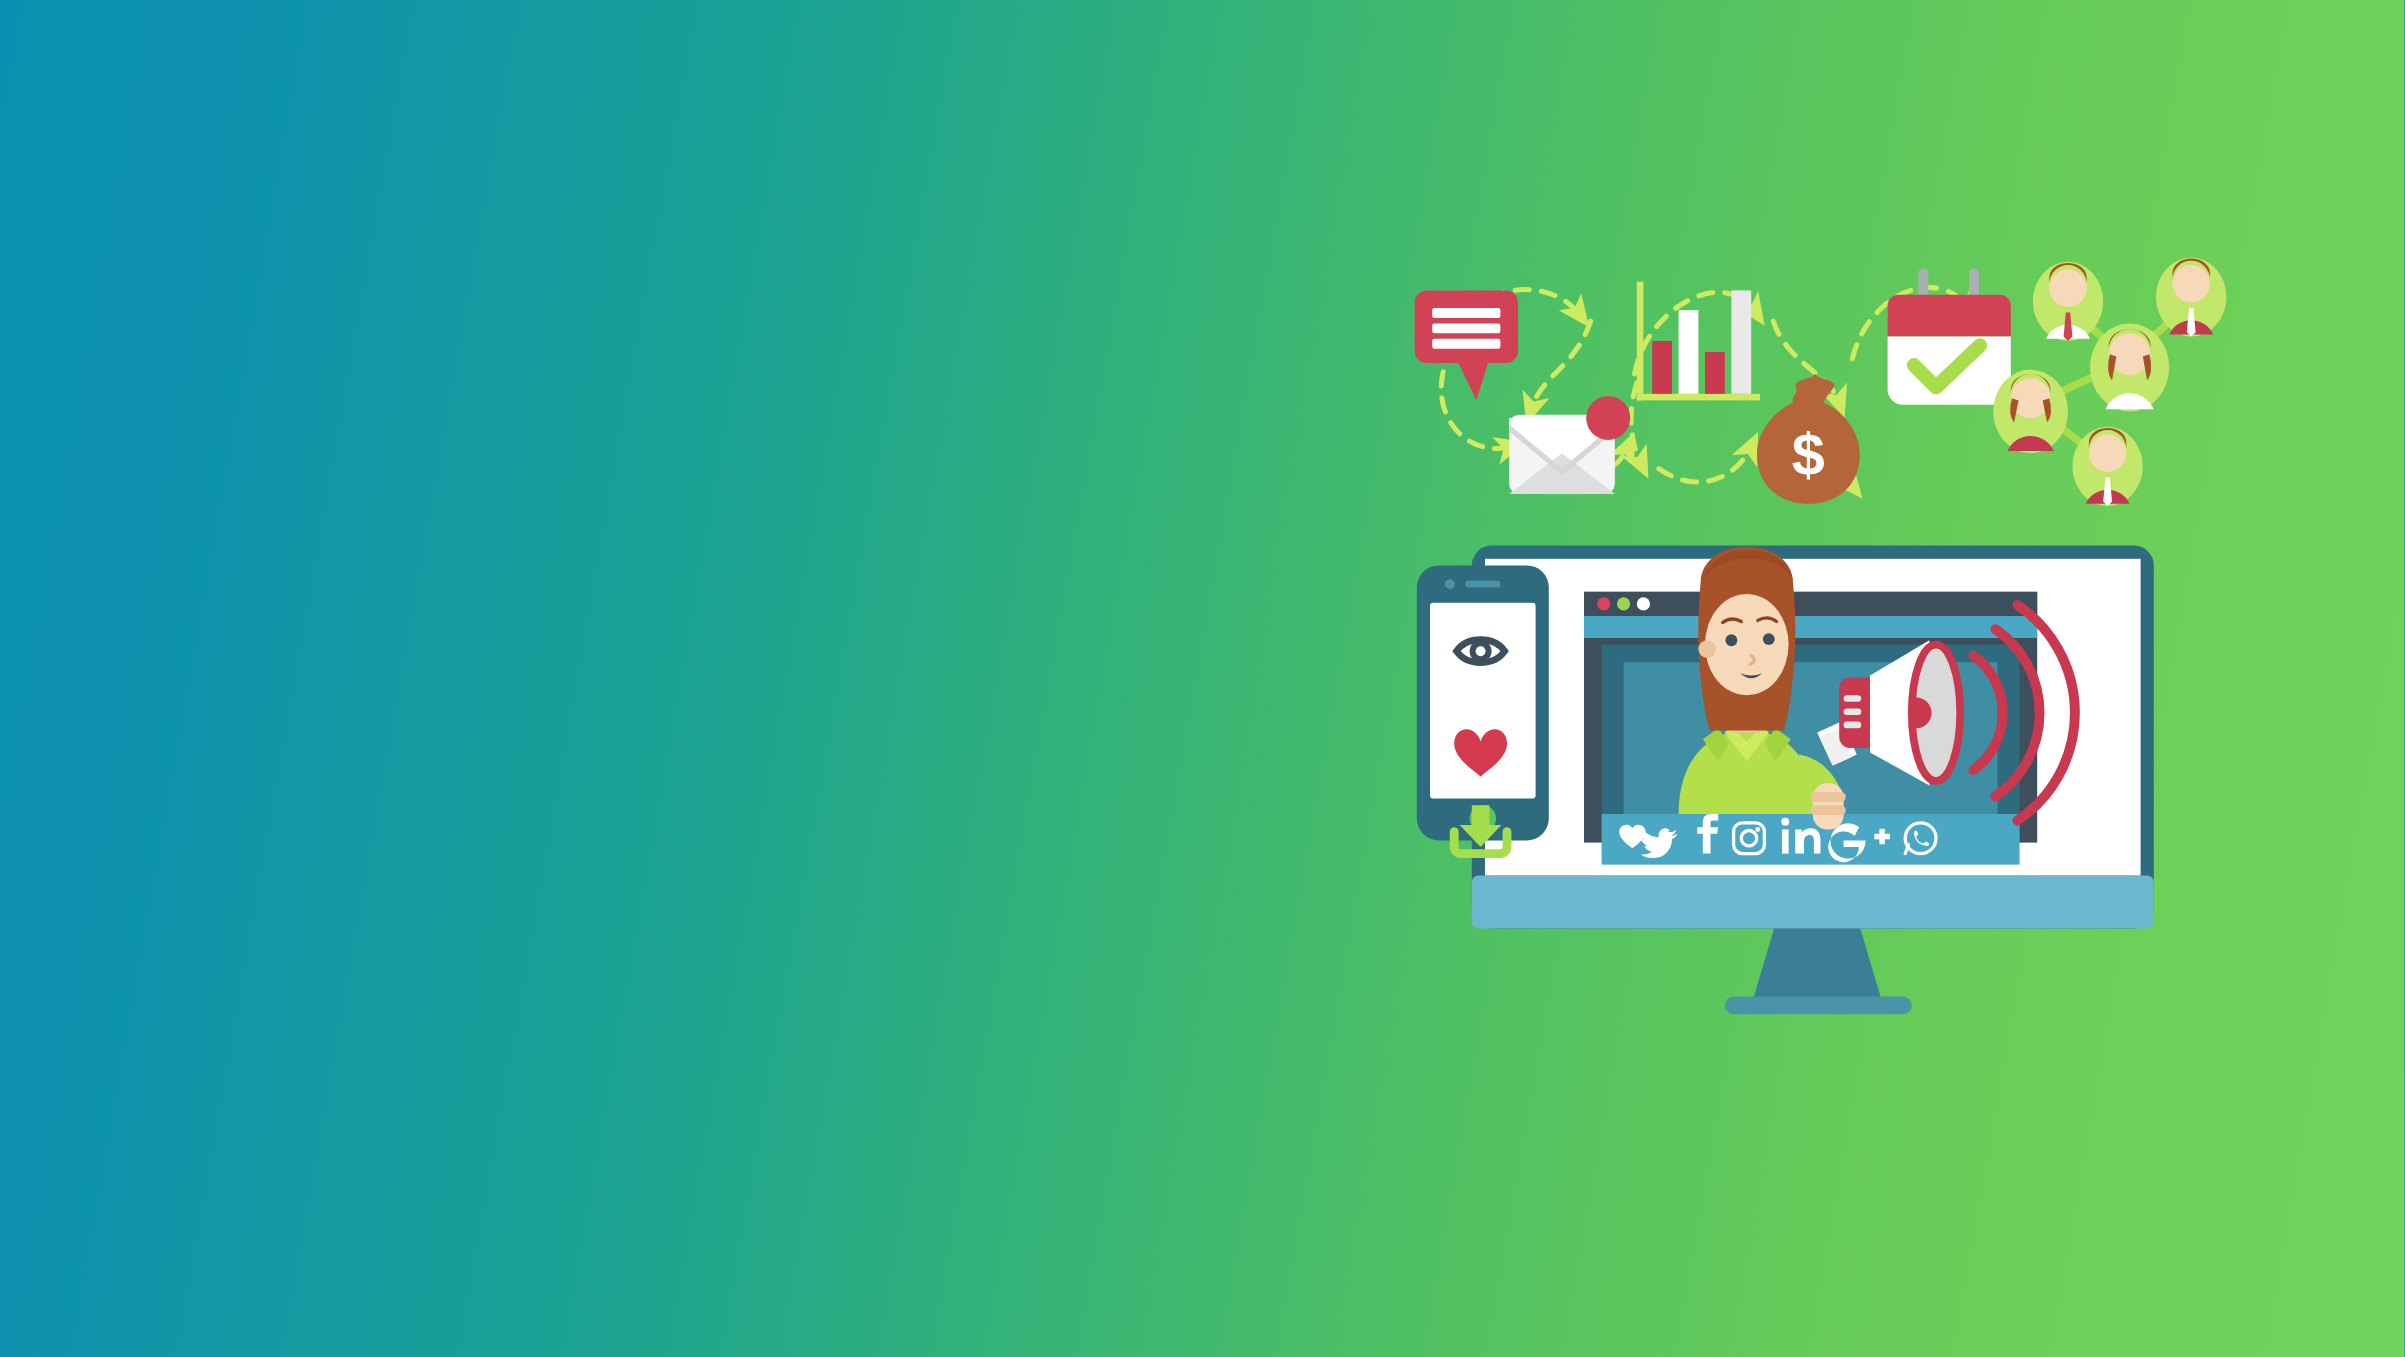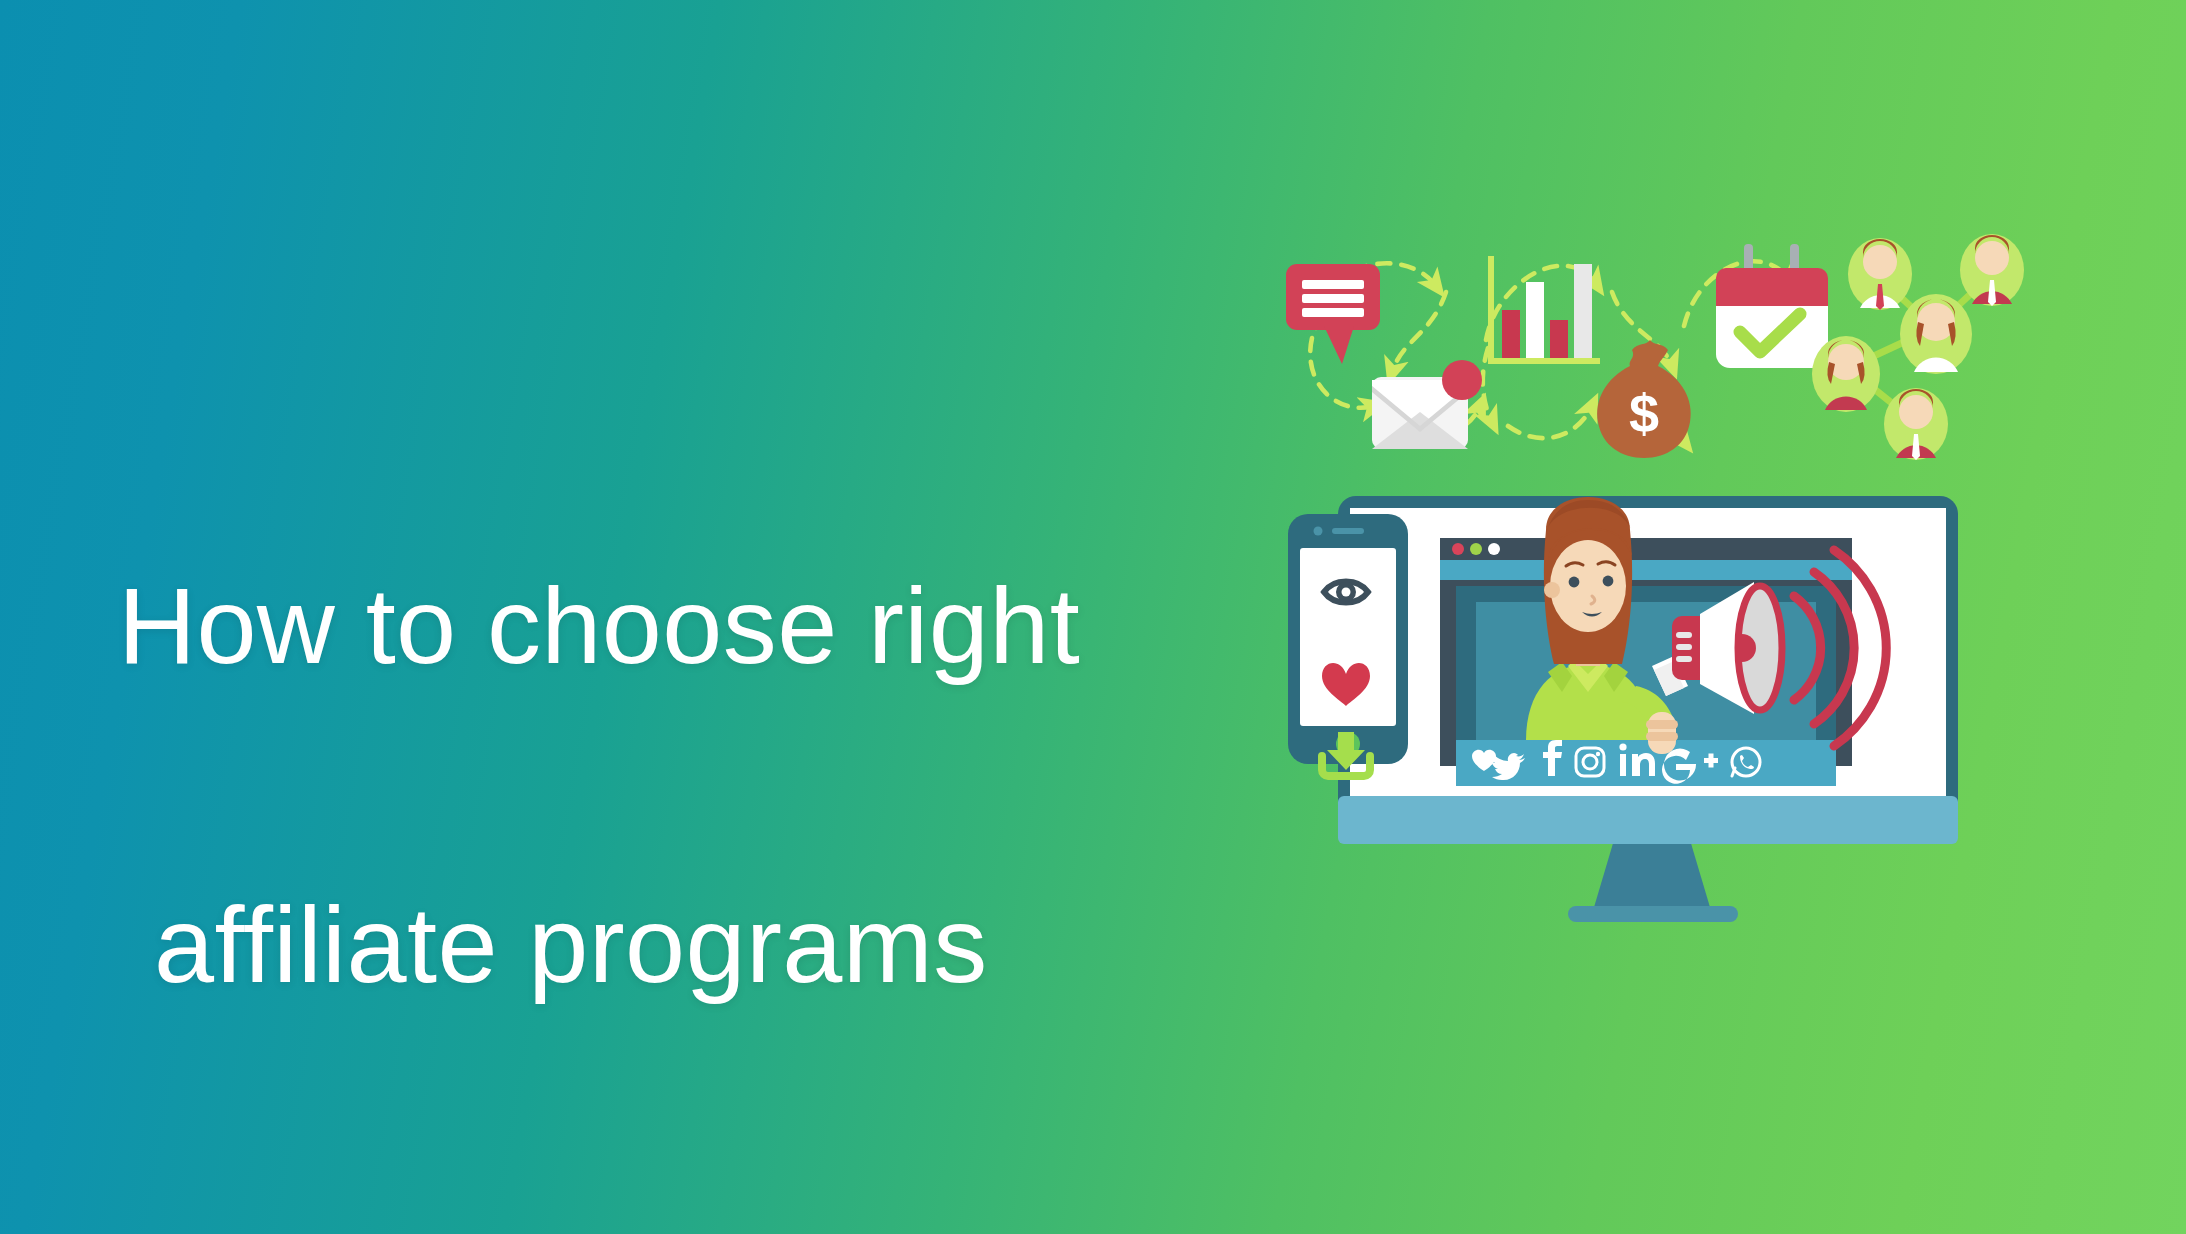--- a/index.html
+++ b/index.html
@@ -46,24 +46,20 @@
     left:1280px; top:200px;
     width:800px; height:800px;
   }
   .illustration svg { display:block; width:800px; height:800px; overflow:visible; }
 </style>
 </head>
 <body>
 
 <div class="banner">
 
-  <div class="headline">
-    <span class="line1">How to choose right</span>
-    <span class="line2">affiliate programs</span>
-  </div>
 
   <div class="illustration">
     <svg viewBox="0 0 800 800" xmlns="http://www.w3.org/2000/svg">
       <defs>
         <marker id="arrowLime" markerWidth="7" markerHeight="7" refX="3.2" refY="3.2" orient="auto">
           <path d="M0,0.4 L6.4,3.2 L0,6 L1.6,3.2 Z" fill="#cdea60"></path>
         </marker>
         <clipPath id="innerScreenClip">
             <rect x="196" y="238" width="300" height="176"></rect>
           </clipPath>

